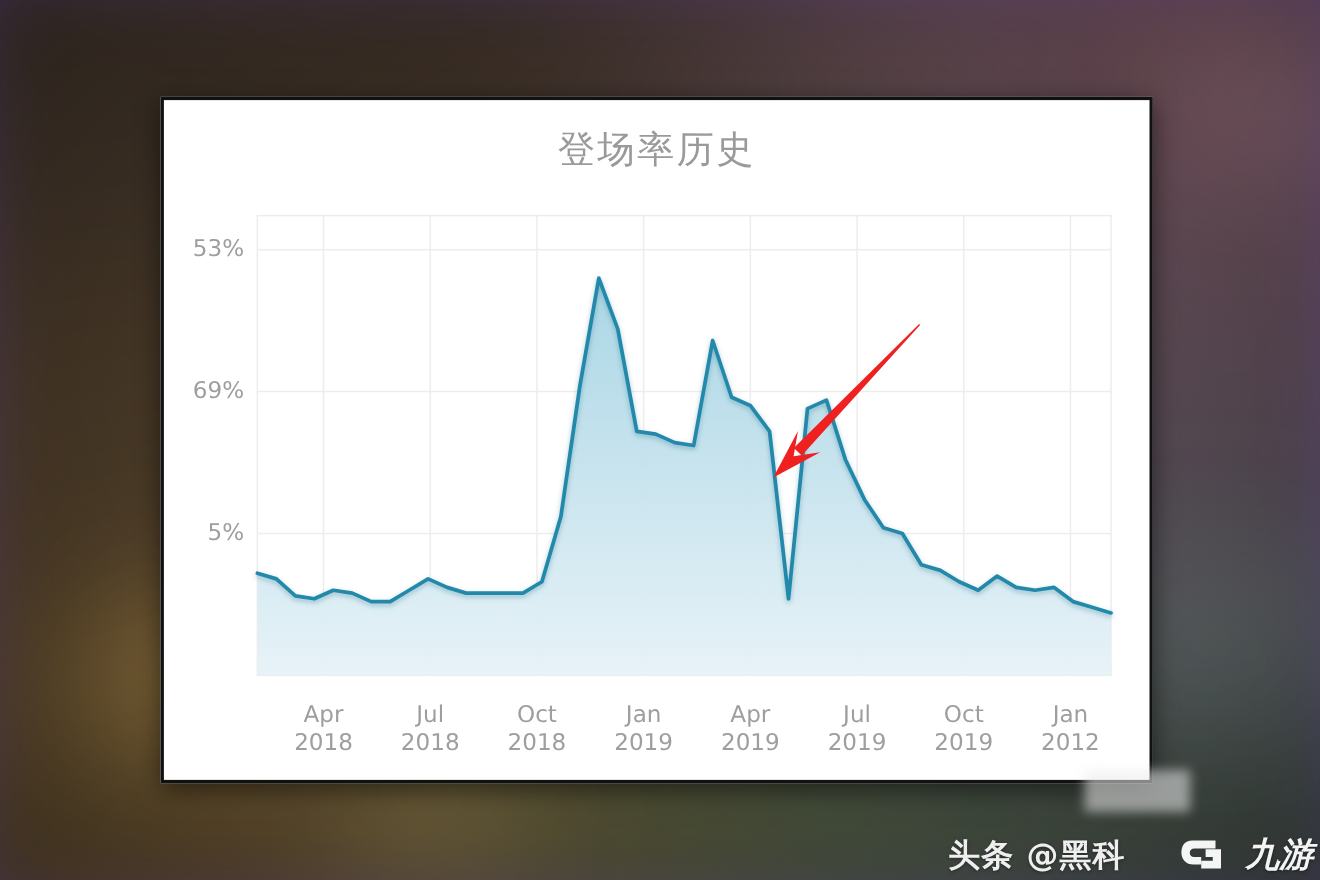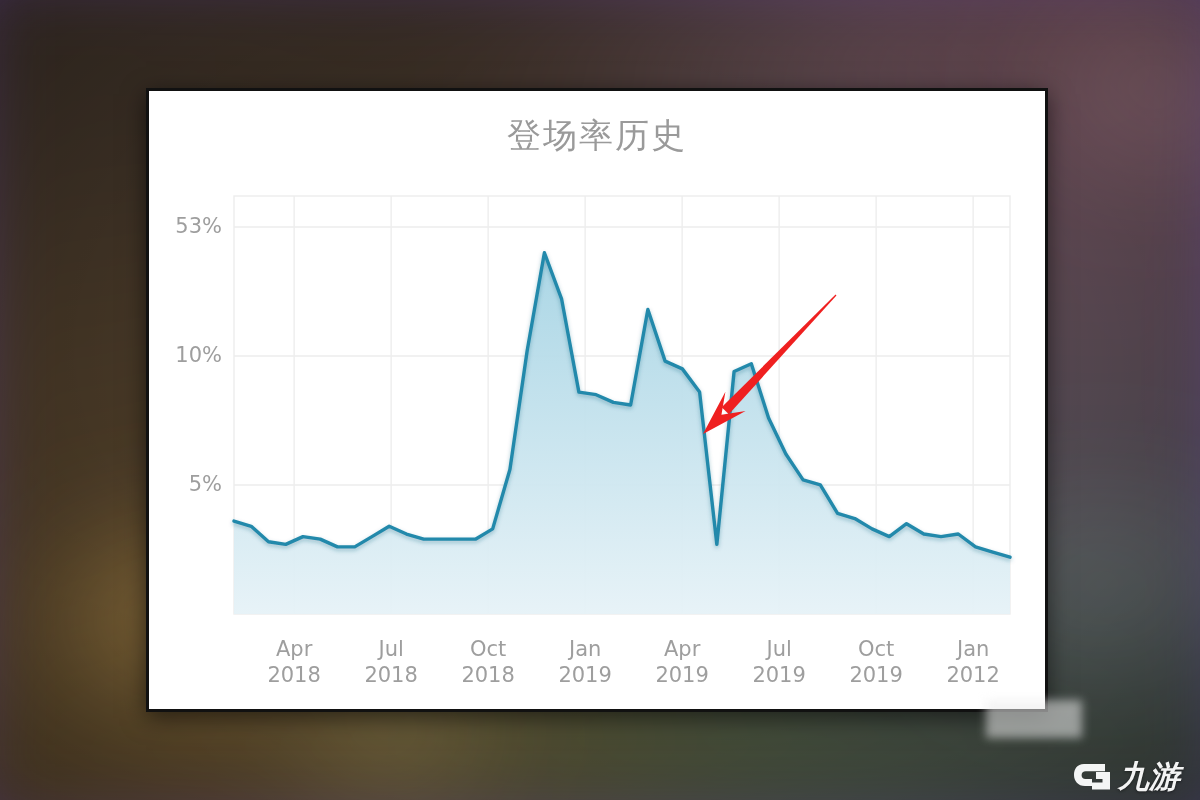--- a/index.html
+++ b/index.html
@@ -109,21 +109,21 @@
     letter-spacing: 1px;
     text-shadow: 0 1px 3px rgba(0,0,0,0.4);
     white-space: nowrap;
   }
   .wm-logo {
     position: absolute;
     left: 1072px;
     top: 756px;
     display: flex;
     align-items: center;
-    gap: 6px;
+    gap: 20px;
   }
   .wm-logo-mark { display: block; }
   .wm-logo-text {
     font-size: 31px;
     font-weight: bold;
     font-style: italic;
     color: rgba(255,255,255,0.95);
     font-family: "DejaVu Sans", "Liberation Sans", sans-serif;
     text-shadow: 0 1px 3px rgba(0,0,0,0.45);
   }
@@ -176,21 +176,21 @@
             <line x1="727.14" x2="727.14" y1="105" y2="523" stroke="#ededed" stroke-width="1.4"></line>
             <line x1="824.14" x2="824.14" y1="105" y2="523" stroke="#ededed" stroke-width="1.4"></line>
           </g>
         <path id="area-path" fill="url(#areaFill)" stroke="none" d="M85.00 430.11 L102.24 435.27 L119.49 450.75 L136.73 453.33 L153.98 445.59 L171.22 448.17 L188.47 455.91 L205.71 455.91 L222.96 445.59 L240.20 435.27 L257.44 443.01 L274.69 448.17 L291.93 448.17 L309.18 448.17 L326.42 448.17 L343.67 437.85 L360.91 378.51 L378.16 259.81 L395.40 161.77 L412.64 208.21 L429.89 301.10 L447.13 303.68 L464.38 311.42 L481.62 314.00 L498.87 218.53 L516.11 270.14 L533.36 277.88 L550.60 301.10 L567.84 453.33 L585.09 280.46 L602.33 272.72 L619.58 326.90 L636.82 363.02 L654.07 388.83 L671.31 393.99 L688.56 422.37 L705.80 427.53 L723.04 437.85 L740.29 445.59 L757.53 432.69 L774.78 443.01 L792.02 445.59 L809.27 443.01 L826.51 455.91 L843.76 461.07 L861.00 466.23 L861.00 523 L85.00 523 Z"></path>
         <path id="line-path" fill="none" stroke="#2389ab" stroke-width="3.4" stroke-linejoin="round" stroke-linecap="round" filter="url(#lineShadow)" d="M85.00 430.11 L102.24 435.27 L119.49 450.75 L136.73 453.33 L153.98 445.59 L171.22 448.17 L188.47 455.91 L205.71 455.91 L222.96 445.59 L240.20 435.27 L257.44 443.01 L274.69 448.17 L291.93 448.17 L309.18 448.17 L326.42 448.17 L343.67 437.85 L360.91 378.51 L378.16 259.81 L395.40 161.77 L412.64 208.21 L429.89 301.10 L447.13 303.68 L464.38 311.42 L481.62 314.00 L498.87 218.53 L516.11 270.14 L533.36 277.88 L550.60 301.10 L567.84 453.33 L585.09 280.46 L602.33 272.72 L619.58 326.90 L636.82 363.02 L654.07 388.83 L671.31 393.99 L688.56 422.37 L705.80 427.53 L723.04 437.85 L740.29 445.59 L757.53 432.69 L774.78 443.01 L792.02 445.59 L809.27 443.01 L826.51 455.91 L843.76 461.07 L861.00 466.23"></path>
       </svg>
     </div>
 
     <div id="ylabels">
         <div class="axis-label ylab" style="left: -7px; width: 80px; top: 380.988px;">5%</div>
-        <div class="axis-label ylab" style="left: -7px; width: 80px; top: 251.975px;">10%</div>
+        <div class="axis-label ylab" style="left: -7px; width: 80px; top: 251.975px;">69%</div>
         <div class="axis-label ylab" style="left: -7px; width: 80px; top: 122.963px;">53%</div>
       </div>
     <div id="xlabels">
         <div class="axis-label xlab" style="left: 90.14px; width: 110px; top: 546px;"><span>Apr</span><br><span>2018</span></div>
         <div class="axis-label xlab" style="left: 187.14px; width: 110px; top: 546px;"><span>Jul</span><br><span>2018</span></div>
         <div class="axis-label xlab" style="left: 284.14px; width: 110px; top: 546px;"><span>Oct</span><br><span>2018</span></div>
         <div class="axis-label xlab" style="left: 381.14px; width: 110px; top: 546px;"><span>Jan</span><br><span>2019</span></div>
         <div class="axis-label xlab" style="left: 478.14px; width: 110px; top: 546px;"><span>Apr</span><br><span>2019</span></div>
         <div class="axis-label xlab" style="left: 575.14px; width: 110px; top: 546px;"><span>Jul</span><br><span>2019</span></div>
         <div class="axis-label xlab" style="left: 672.14px; width: 110px; top: 546px;"><span>Oct</span><br><span>2019</span></div>
@@ -200,20 +200,21 @@
 
   <svg id="arrow-svg" style="position:absolute;left:0;top:0;width:1200px;height:800px;pointer-events:none;">
     <g id="arrow-group">
         <path d="M835.5664826252163 294.58519560542277 L721.6485243857816 407.2778642651283 L728.8738139655107 414.19127084141587 L836.4335173747837 295.41480439457723 Z" fill="#ef2020"></path>
         <path d="M703 434 L725.4087937972752 391.7762393840719 L721.4449687455353 414.72292740128256 L745.6034781726182 411.0992107647958 Z" fill="#ef2020"></path>
       </g>
   </svg>
 
   <div class="wm-block"></div>
 
+  <div class="wm-text">头条 @黑科</div>
 
   <div class="wm-logo">
     <svg class="wm-logo-mark" width="40" height="38" viewBox="0 0 40 38">
       <path d="M33 6 L12 6 C5 6 2 11 2 17 C2 23 6 28 13 28 L20 28 L20 21 L13.5 21
                C11 21 9.6 19.5 9.6 17.2 C9.6 14.9 11.2 13.3 13.8 13.3 L33 13.3 Z" fill="#ffffff" opacity="0.95"></path>
       <path d="M38 14 L24 14 L24 21 L30.5 21 L30.5 24.5 L20 24.5 L20 31.5 L38 31.5 Z" fill="#ffffff" opacity="0.95"></path>
     </svg>
     <span class="wm-logo-text">九游</span>
   </div>
 

